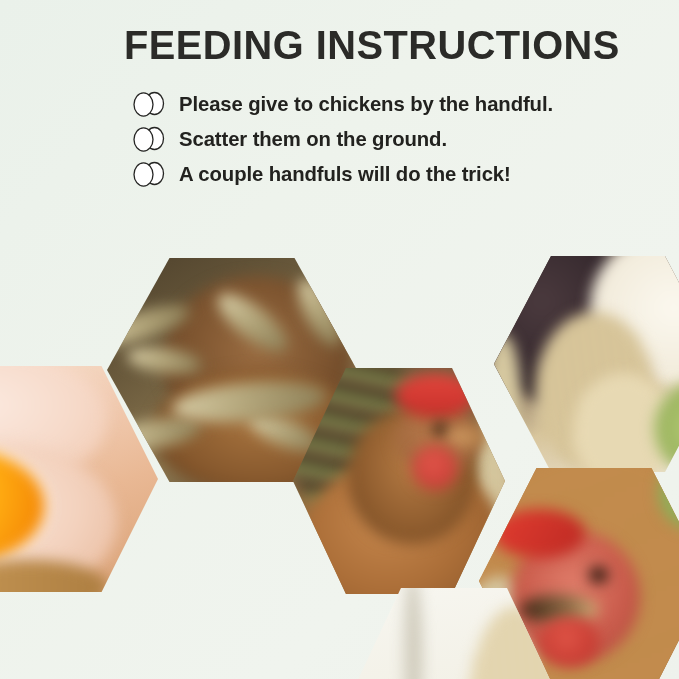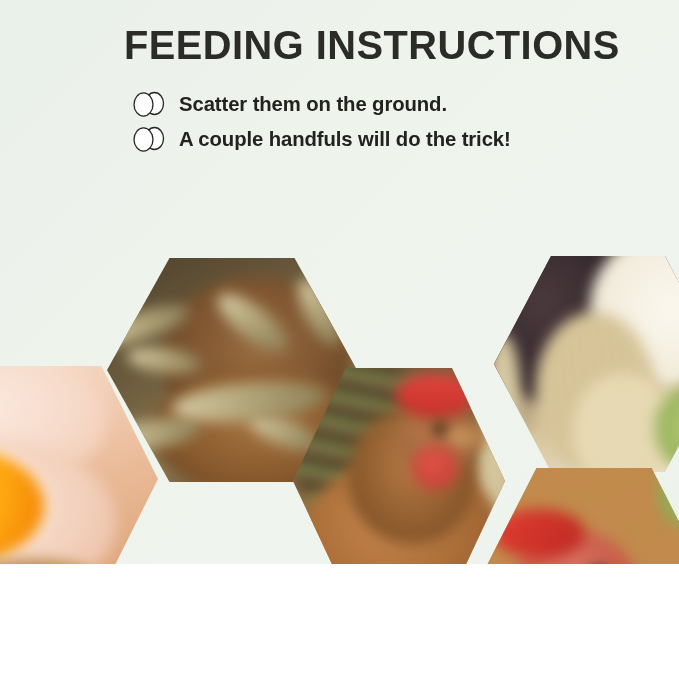--- a/index.html
+++ b/index.html
@@ -4,21 +4,21 @@
 <title>Feeding Instructions</title>
 <style>
   * { margin:0; padding:0; box-sizing:border-box; }
   html, body {
     width:679px; height:679px;
     font-family:"Liberation Sans", sans-serif;
     overflow:hidden;
   }
   #page {
     position:relative;
-    width:679px; height:564px;
+    width:679px; height:679px;
     background: linear-gradient(135deg,#eaf1ea 0%,#eef3ec 35%,#f0f4ee 70%,#eef2ec 100%);
     overflow:hidden;
   }
 
   
   #header-block {
     position:absolute;
     left:124px; top:24px;
     width:540px;
   }
@@ -271,20 +271,29 @@
 <body>
 
 <div id="page">
 
   <div id="header-block">
     <div id="page-title">FEEDING INSTRUCTIONS</div>
   </div>
 
   <div id="instruction-list">
 
+    <div class="instruction-row">
+      <span class="egg-bullet">
+        <svg width="40" height="26" viewBox="0 0 40 26">
+          <ellipse cx="24.5" cy="12.5" rx="9" ry="11" fill="#ffffff" stroke="#262624" stroke-width="1.3"></ellipse>
+          <ellipse cx="13.5" cy="13.5" rx="9.5" ry="11.6" fill="#ffffff" stroke="#262624" stroke-width="1.3"></ellipse>
+        </svg>
+      </span>
+      <span class="instruction-text">Please give to chickens by the handful.</span>
+    </div>
 
     <div class="instruction-row">
       <span class="egg-bullet">
         <svg width="40" height="26" viewBox="0 0 40 26">
           <ellipse cx="24.5" cy="12.5" rx="9" ry="11" fill="#ffffff" stroke="#262624" stroke-width="1.3"></ellipse>
           <ellipse cx="13.5" cy="13.5" rx="9.5" ry="11.6" fill="#ffffff" stroke="#262624" stroke-width="1.3"></ellipse>
         </svg>
       </span>
       <span class="instruction-text">Scatter them on the ground.</span>
     </div>

